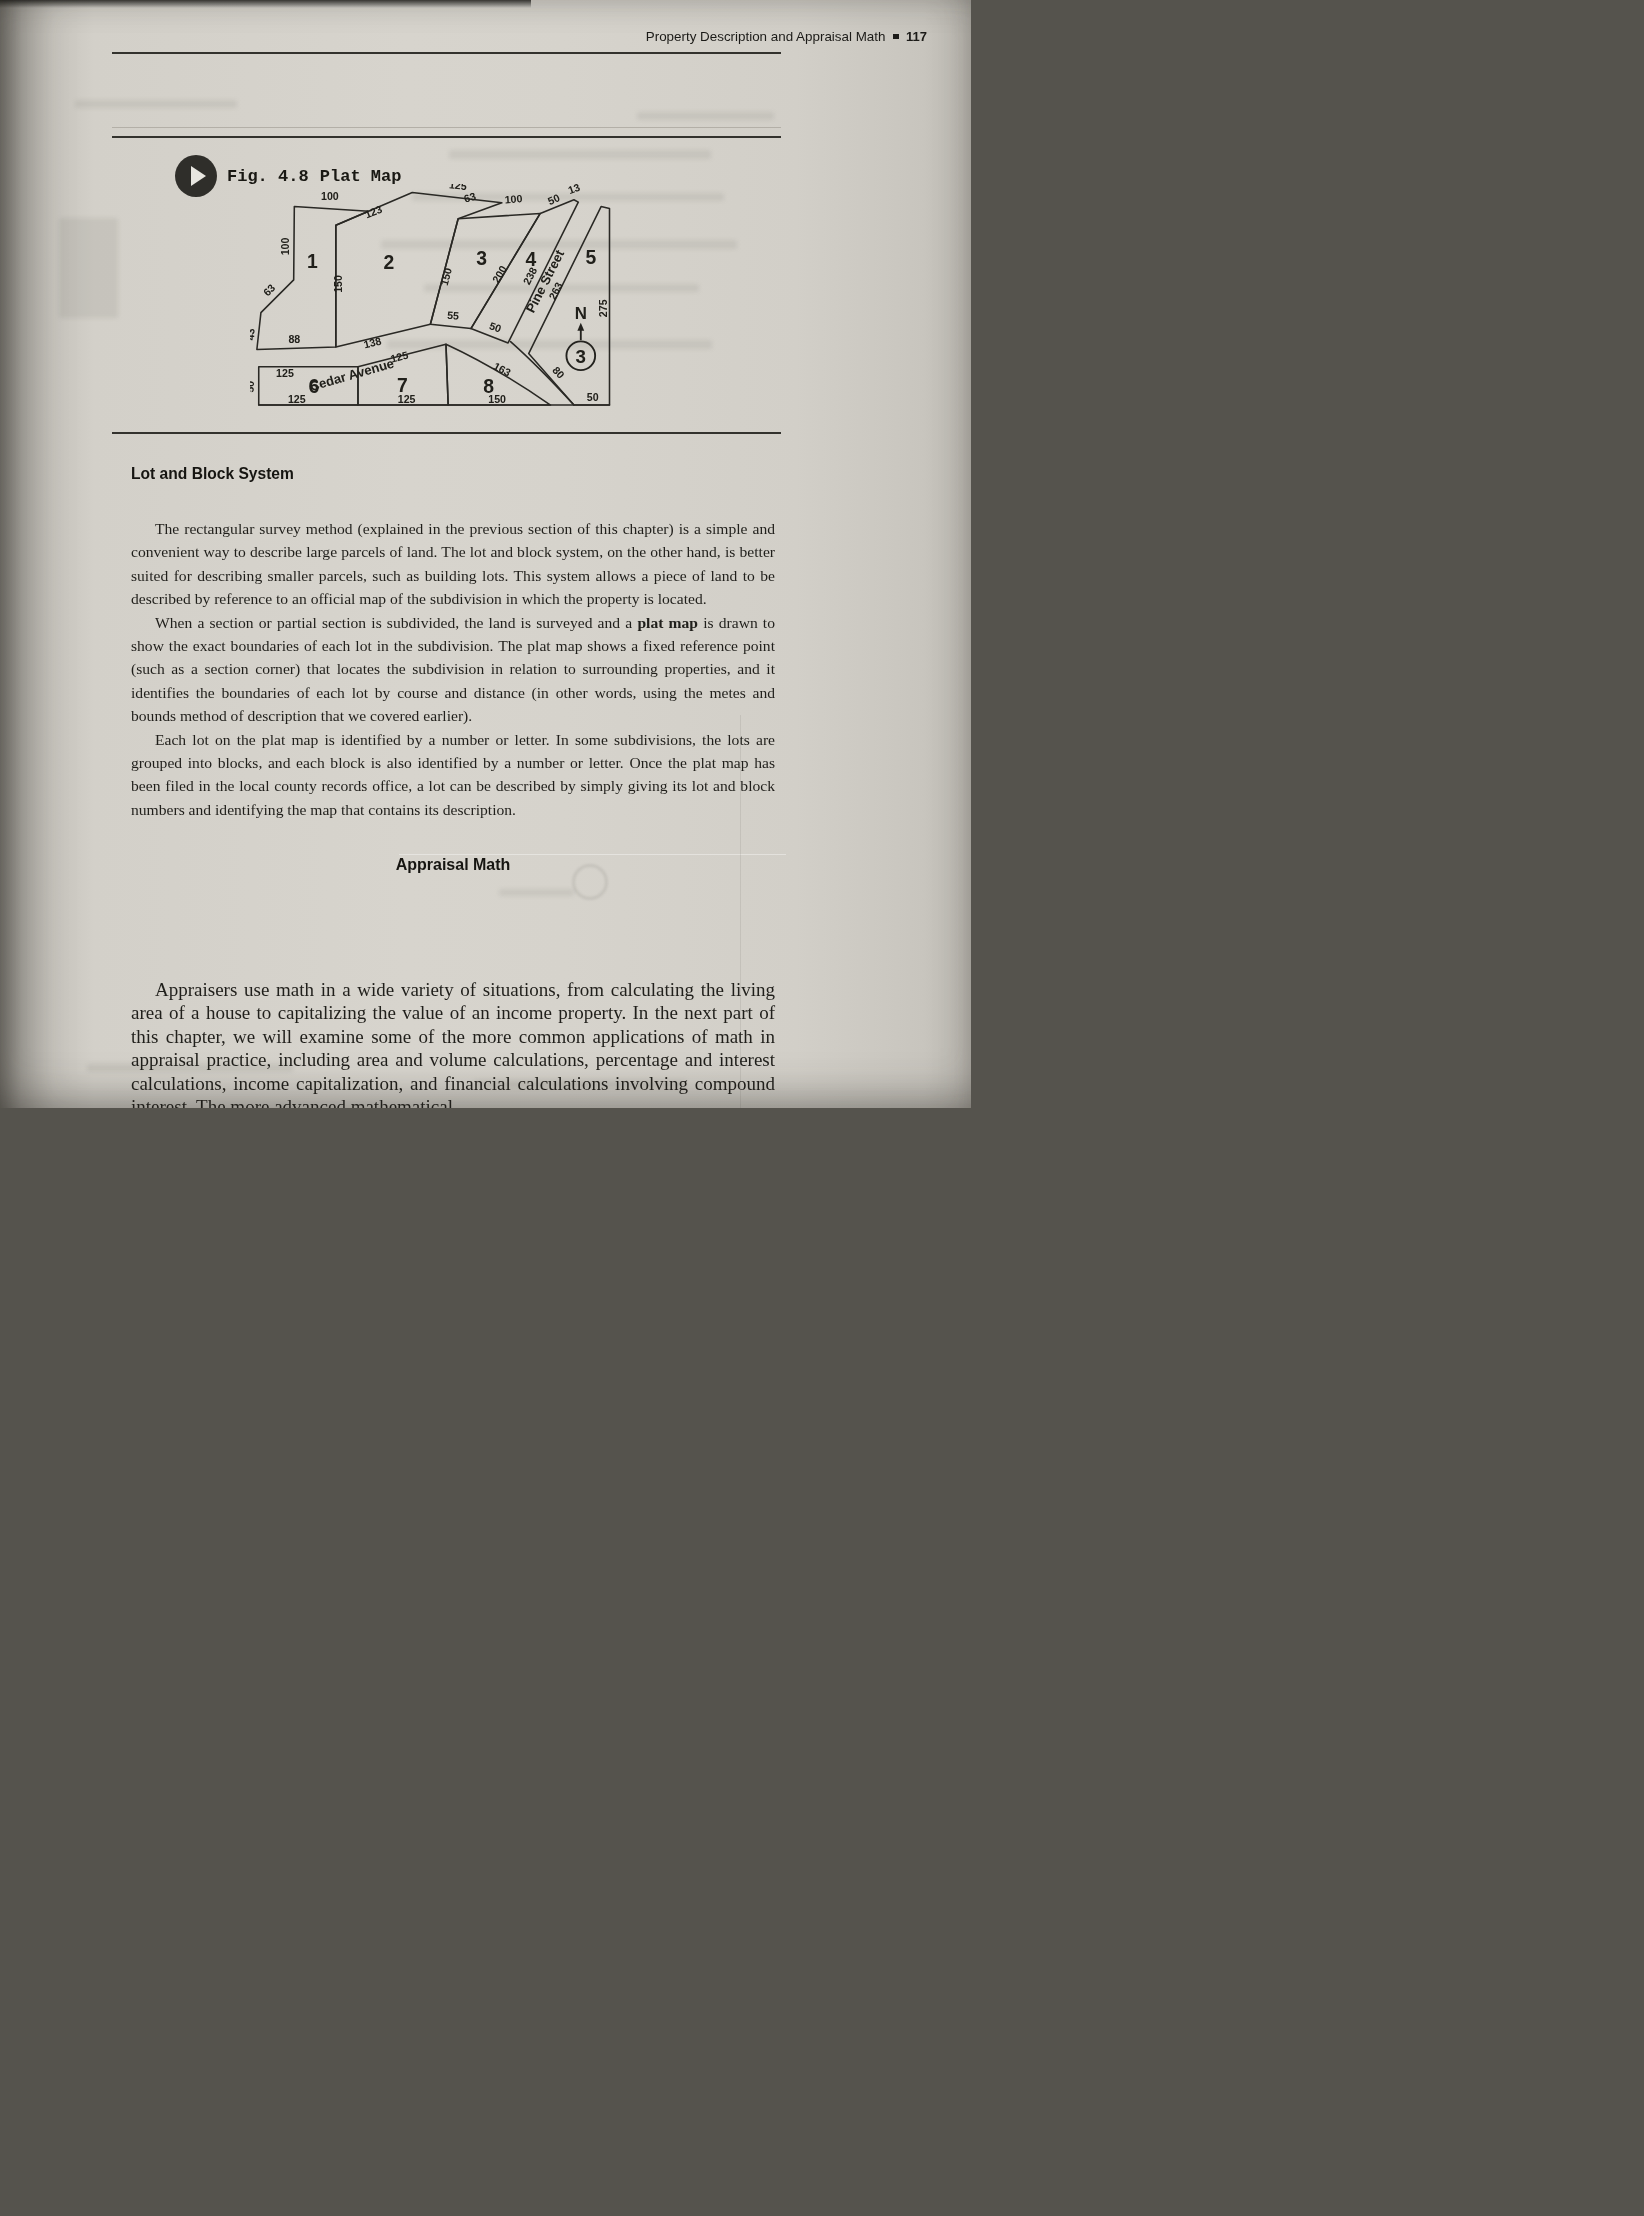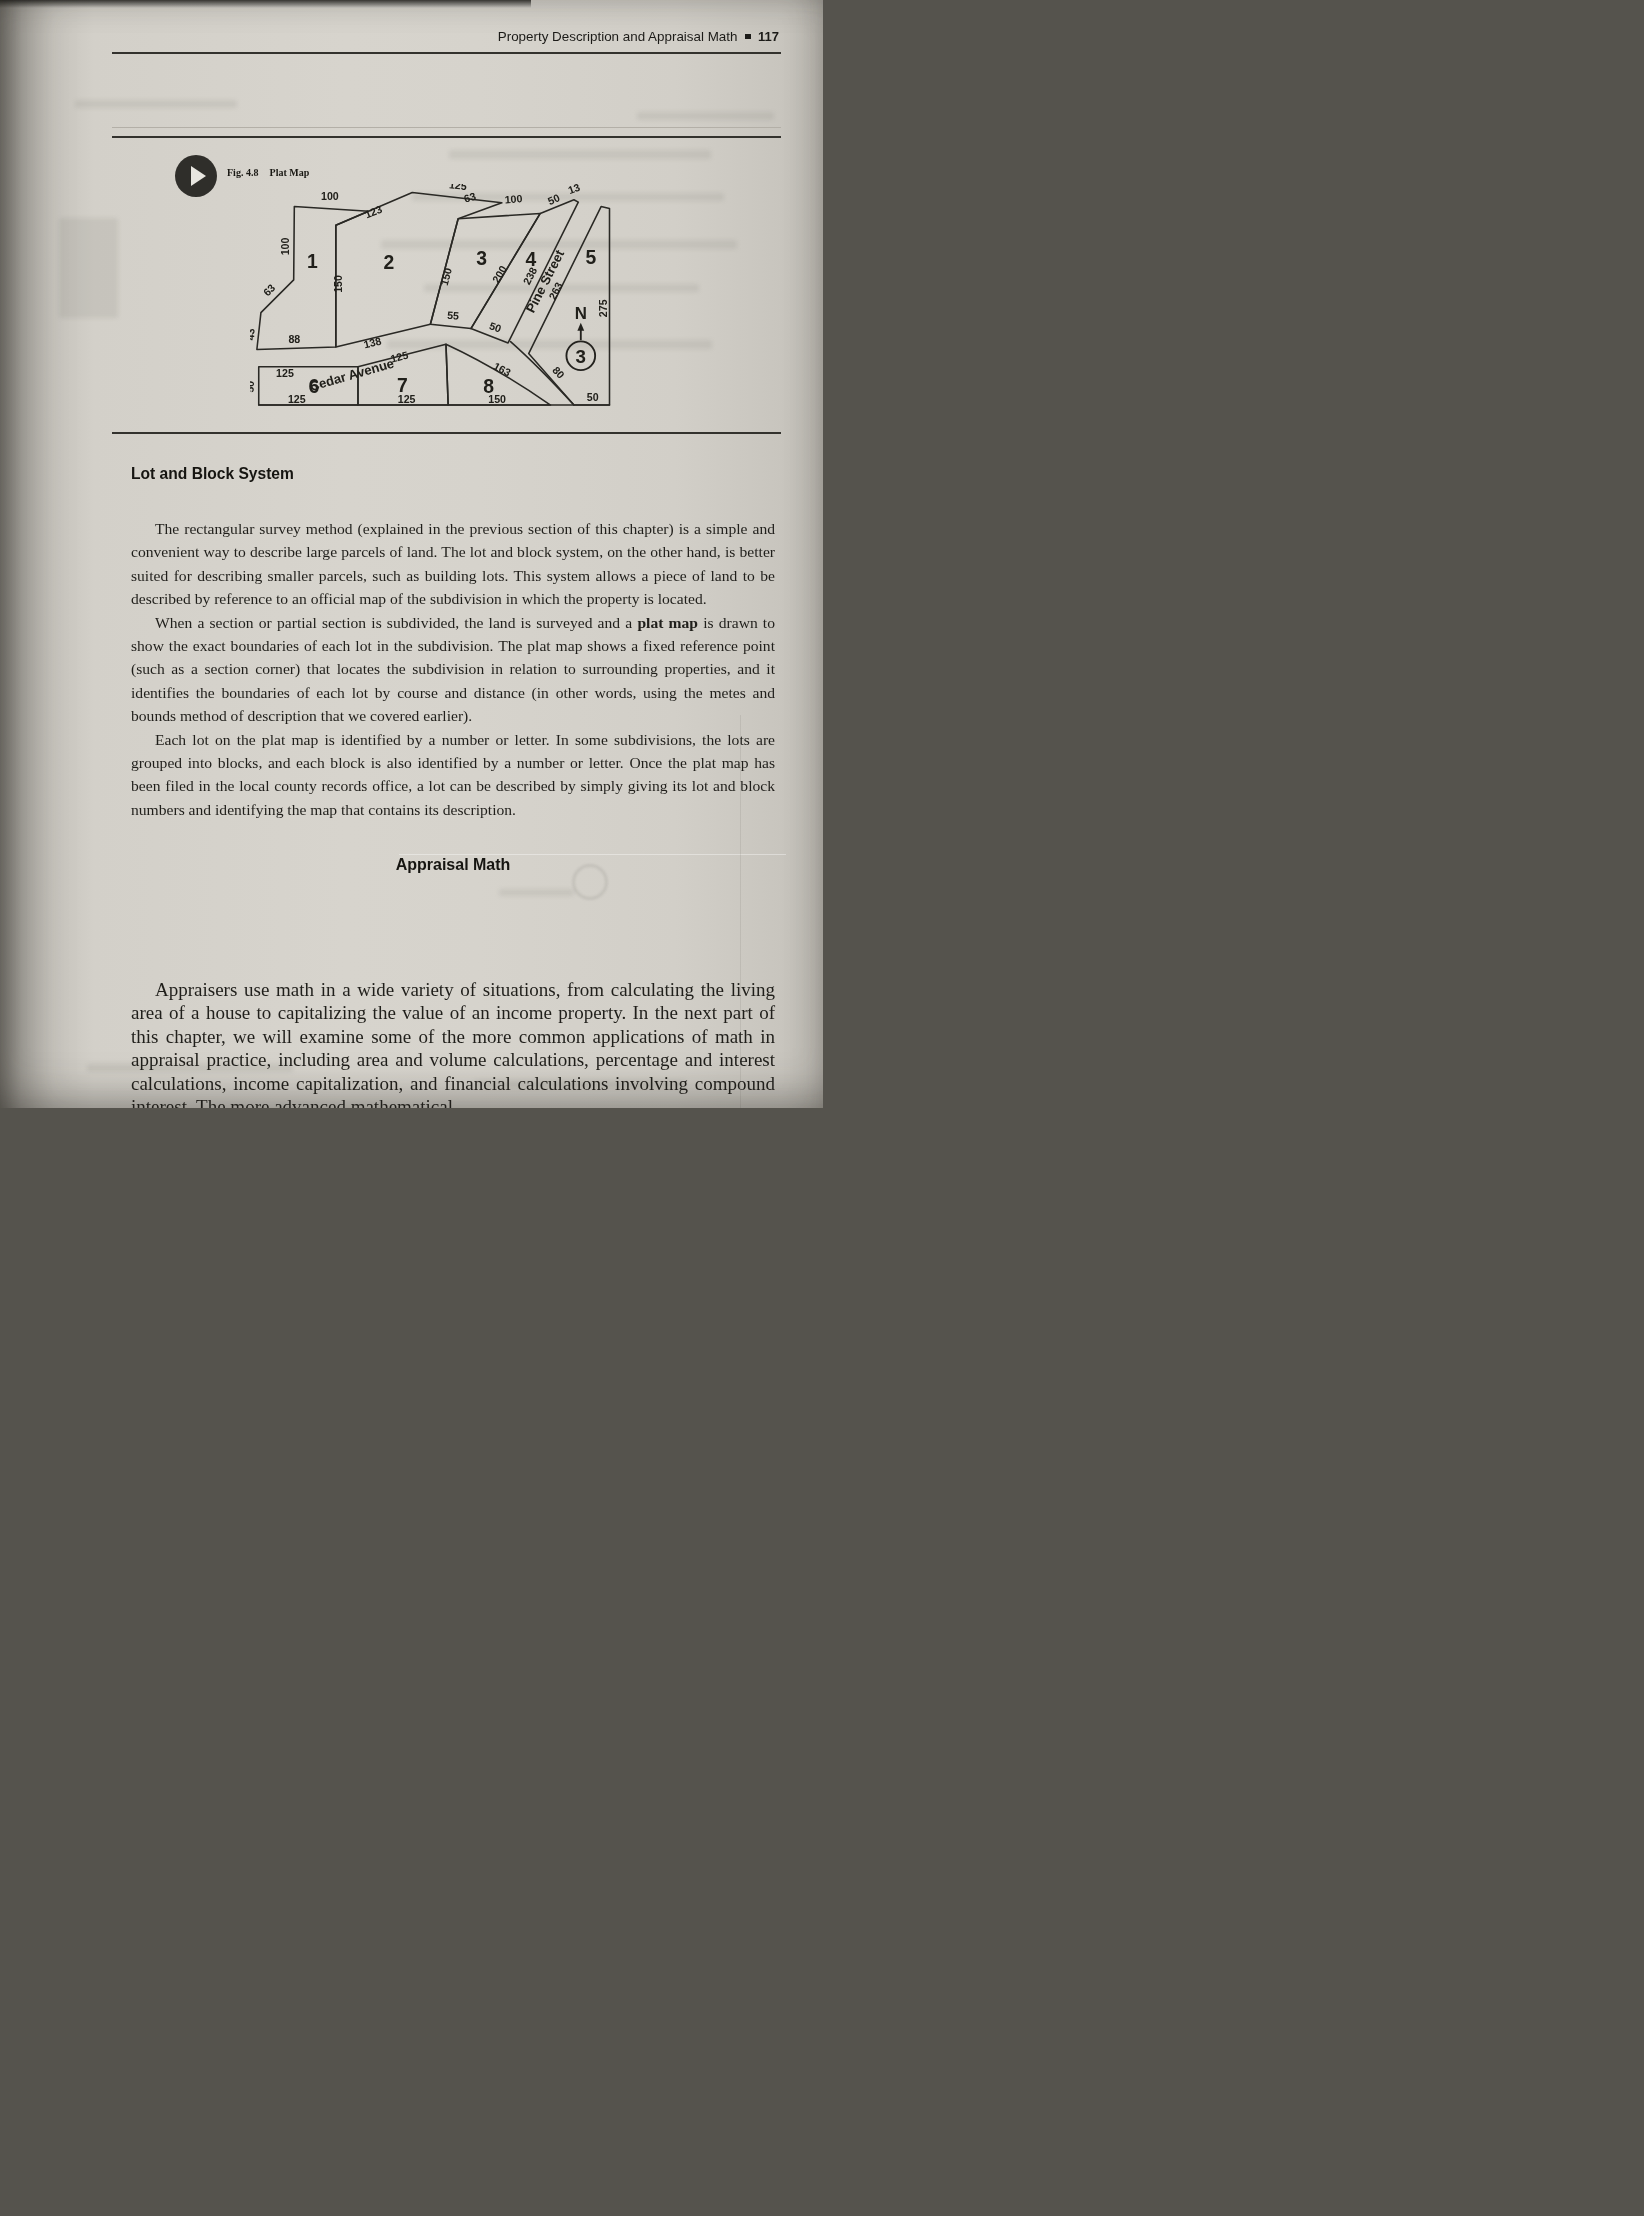--- a/index.html
+++ b/index.html
@@ -1,17 +1,17 @@
 <!DOCTYPE html>
 <html style="font-size:10px"><head>
 <meta charset="utf-8">
 <style>
   html,body{margin:0;padding:0;background:#55534d;}
   .page{
-    position:relative;width:823px;height:1108px;overflow:hidden;
+    position:relative;width:971px;height:1108px;overflow:hidden;
     font-family:"Liberation Serif",serif;color:#201f1b;
     background:
       linear-gradient(90deg,#8f8c85 0px,#b2afa8 21px,#c7c4bd 54px,#d3d0c9 94px,#d7d4cd 42%,#d6d3cc 58%,#d2cfc8 82%,#c8c5be 95%,#bbb8b1 100%);
   }
   .page::after{
     content:"";position:absolute;inset:0;pointer-events:none;
     box-shadow:
       inset 0 -29px 44px -21px rgba(42,40,35,.38),
       inset 44px 0 56px -34px rgba(42,40,35,.5),
       inset -21px 0 44px -28px rgba(42,40,35,.28),
@@ -27,22 +27,22 @@
   .rule{position:absolute;left:112px;width:669px;background:#33322d;}
   .rule.r-header{top:52px;height:1.9px;}
   .rule.r-figtop-faint{top:127px;height:0.9px;background:#b3afa7;}
   .rule.r-figtop{top:136px;height:1.6px;}
   .rule.r-figbottom{top:432px;height:1.6px;}
   
   .fig-icon{position:absolute;left:175px;top:155px;width:42px;height:42px;border-radius:50%;
     background:#2f2e2a;}
   .fig-icon::after{content:"";position:absolute;left:16px;top:10.6px;width:0;height:0;
     border-left:15px solid #e8e6e0;border-top:10.6px solid transparent;border-bottom:10.6px solid transparent;}
-  .fig-caption{position:absolute;left:227px;top:167px;font-family:Liberation Serif, serif;
-    font-weight:bold;font-size:10px;color:#191813;display:flex;gap:11.2px;}
+  .fig-caption{position:absolute;left:227px;top:167px;font-family:Liberation Mono, monospace;
+    font-weight:bold;font-size:17px;color:#191813;display:flex;gap:11.2px;}
   svg.map{position:absolute;left:250px;top:184px;width:362px;height:228px;}
   svg.map .lot-line{fill:none;stroke:#2a2925;stroke-width:5;stroke-linejoin:round;stroke-linecap:round;}
   svg.map text{fill:#21201b;font-family:"Liberation Sans",sans-serif;font-weight:bold;text-anchor:middle;}
   svg.map .dim{font-size:34px;}
   svg.map .lotnum{font-size:62px;}
   svg.map .street{font-size:42px;}
   svg.map .north{font-size:54px;}
   svg.map .blocknum{font-size:60px;}
   
   .h-section{position:absolute;left:131px;top:465px;margin:0;

